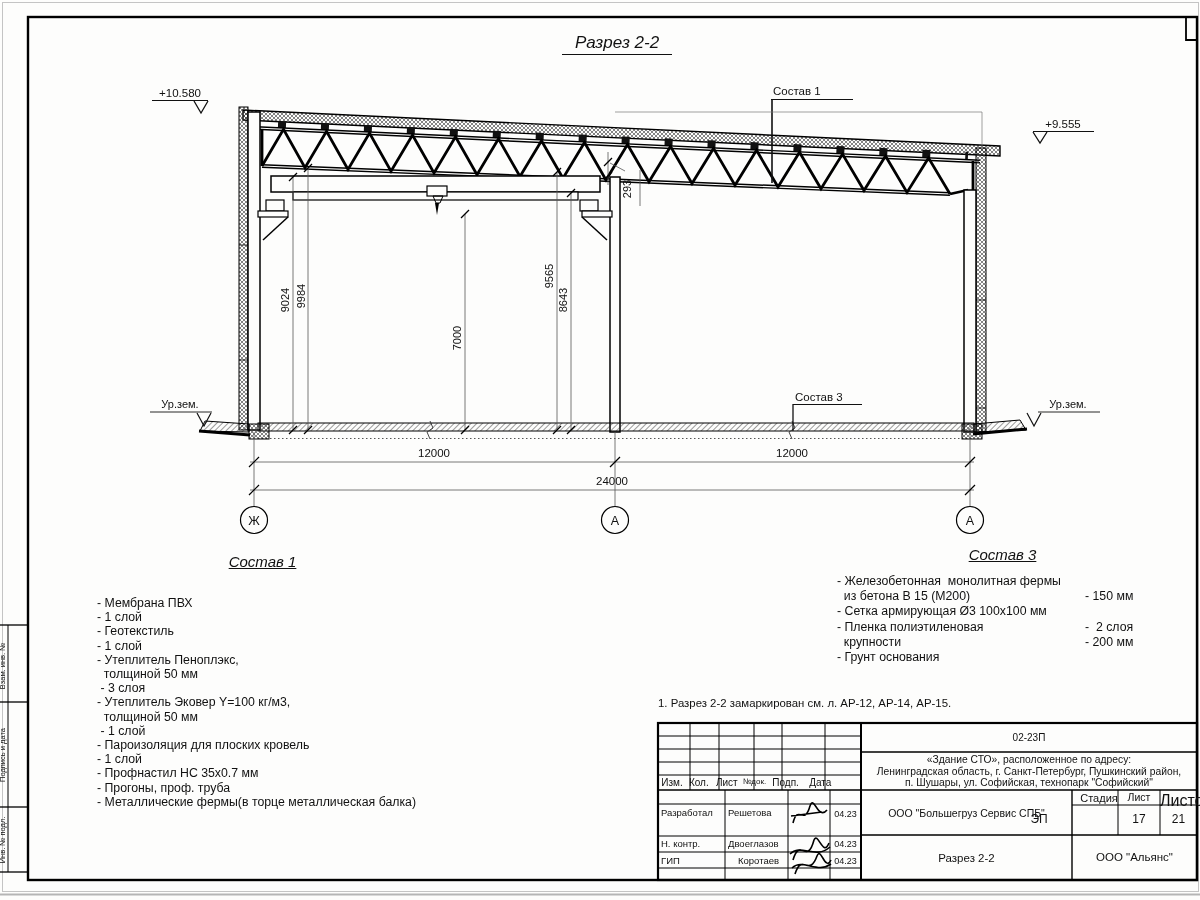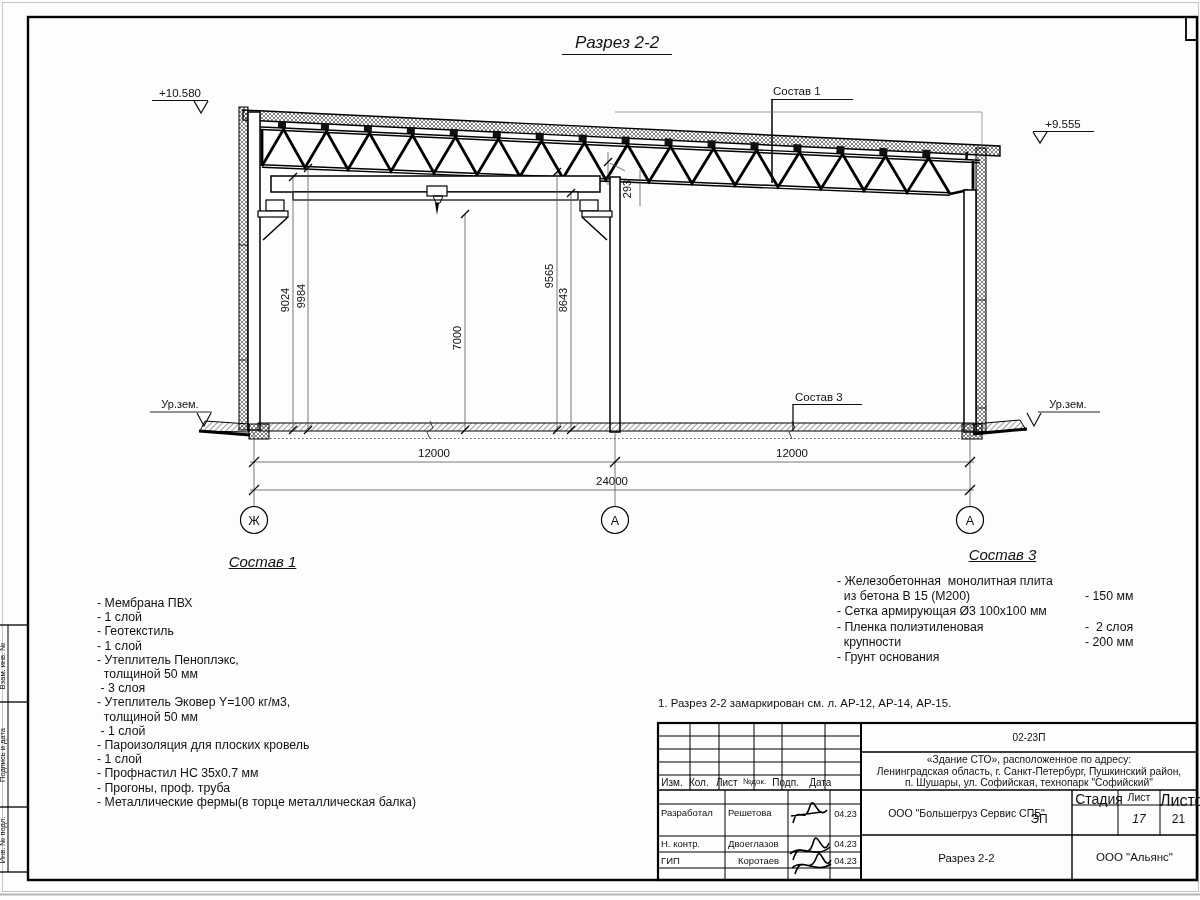--- a/index.html
+++ b/index.html
@@ -244,21 +244,21 @@
   <div class="sline"><span class="t">- Утеплитель Эковер Y=100 кг/м3,</span><span class="q"></span></div>
   <div class="sline"><span class="t">  толщиной 50 мм</span><span class="q"> - 1 слой</span></div>
   <div class="sline"><span class="t">- Пароизоляция для плоских кровель</span><span class="q">- 1 слой</span></div>
   <div class="sline"><span class="t">- Профнастил НС 35х0.7 мм</span><span class="q"></span></div>
   <div class="sline"><span class="t">- Прогоны, проф. труба</span><span class="q"></span></div>
   <div class="sline"><span style="white-space:pre">- Металлические фермы(в торце металлическая балка)</span></div>
 </div>
 
 <div class="abs spec-title" id="spec3-title" style="left:835px;top:546px;width:335px;">Состав 3</div>
 <div class="abs slist" id="spec3-list" style="left:837px;top:574px;width:340px;">
-  <div class="sline"><span class="t">- Железобетонная  монолитная плита</span><span class="q"></span></div>
+  <div class="sline"><span class="t">- Железобетонная  монолитная фермы</span><span class="q"></span></div>
   <div class="sline"><span class="t">  из бетона В 15 (М200)</span><span class="q">- 150 мм</span></div>
   <div class="sline"><span class="t">- Сетка армирующая Ø3 100х100 мм</span><span class="q"></span></div>
   <div class="sline"><span class="t">- Пленка полиэтиленовая</span><span class="q">-  2 слоя</span></div>
   <div class="sline"><span class="t">  крупности</span><span class="q">- 200 мм</span></div>
   <div class="sline"><span class="t">- Грунт основания</span><span class="q"></span></div>
 </div>
 
 <div class="abs note" style="left:658px;top:697px;width:480px;">1. Разрез 2-2 замаркирован см. л. АР-12, АР-14, АР-15.</div>
 
 <div class="tbt c" style="left:863px;top:732px;width:332px;font-size:10px;">02-23П</div>
@@ -278,25 +278,25 @@
 <div class="tbt" style="left:661px;top:808px;font-size:9.5px;">Разработал</div>
 <div class="tbt" style="left:728px;top:808px;font-size:9.5px;">Решетова</div>
 <div class="tbt c" style="left:830px;top:810px;width:31px;font-size:9px;">04.23</div>
 <div class="tbt" style="left:661px;top:839px;font-size:9.5px;">Н. контр.</div>
 <div class="tbt" style="left:728px;top:839px;font-size:9.5px;">Двоеглазов</div>
 <div class="tbt c" style="left:830px;top:840px;width:31px;font-size:9px;">04.23</div>
 <div class="tbt" style="left:661px;top:856px;font-size:9.5px;">ГИП</div>
 <div class="tbt" style="left:738px;top:856px;font-size:9.5px;">Коротаев</div>
 <div class="tbt c" style="left:830px;top:857px;width:31px;font-size:9px;">04.23</div>
 <div class="tbt c" style="left:863px;top:808px;width:207px;font-size:10.5px;">ООО "Большегруз Сервис СПБ"</div>
-<div class="tbt c" style="left:1072px;top:792px;width:54px;font-size:14px;">Стадия</div>
+<div class="tbt c" style="left:1072px;top:792px;width:54px;font-size:11px;">Стадия</div>
 <div class="tbt c" style="left:1118px;top:792px;width:42px;font-size:10.5px;">Лист</div>
 <div class="tbt c" style="left:1160px;top:792px;width:37px;font-size:16px;">Листов</div>
 <div class="tbt c" style="left:1016px;top:813px;width:46px;font-size:12px;">ЭП</div>
-<div class="tbt c" style="left:1118px;top:813px;width:42px;font-size:12px;font-style:italic;">17</div>
+<div class="tbt c" style="left:1118px;top:813px;width:42px;font-size:12px;">17</div>
 <div class="tbt c" style="left:1160px;top:813px;width:37px;font-size:12px;">21</div>
 <div class="tbt c" style="left:863px;top:852px;width:207px;font-size:11.5px;">Разрез 2-2</div>
 <div class="tbt c" style="left:1074px;top:851px;width:121px;font-size:11.5px;">ООО "Альянс"</div>
 
 <svg class="abs" style="left:789px;top:797px;" width="42" height="36">
   <path d="M4,26 C9,6 15,30 21,9 C25,-3 29,24 38,13 M2,19 L33,15" fill="none" stroke="#000" stroke-width="1.6"></path>
 </svg>
 <svg class="abs" style="left:787px;top:834px;" width="46" height="44">
   <path d="M6,26 C13,2 20,32 27,6 C31,-3 36,24 42,9 M3,20 C14,9 28,26 43,13" fill="none" stroke="#000" stroke-width="1.6"></path>
   <path d="M8,40 C15,18 22,44 30,22 C34,12 38,38 44,26 M5,34 C16,24 30,40 44,30" fill="none" stroke="#000" stroke-width="1.6"></path>

